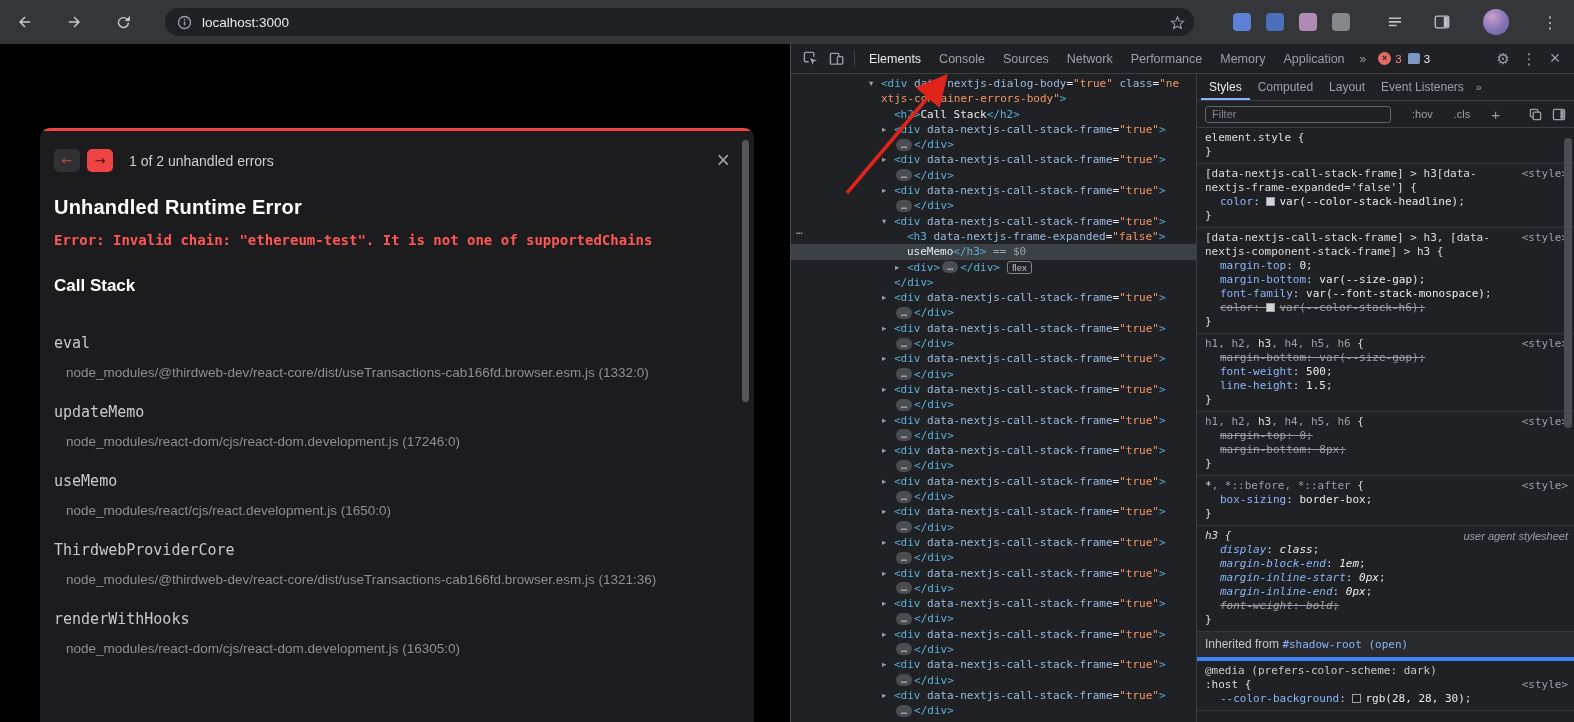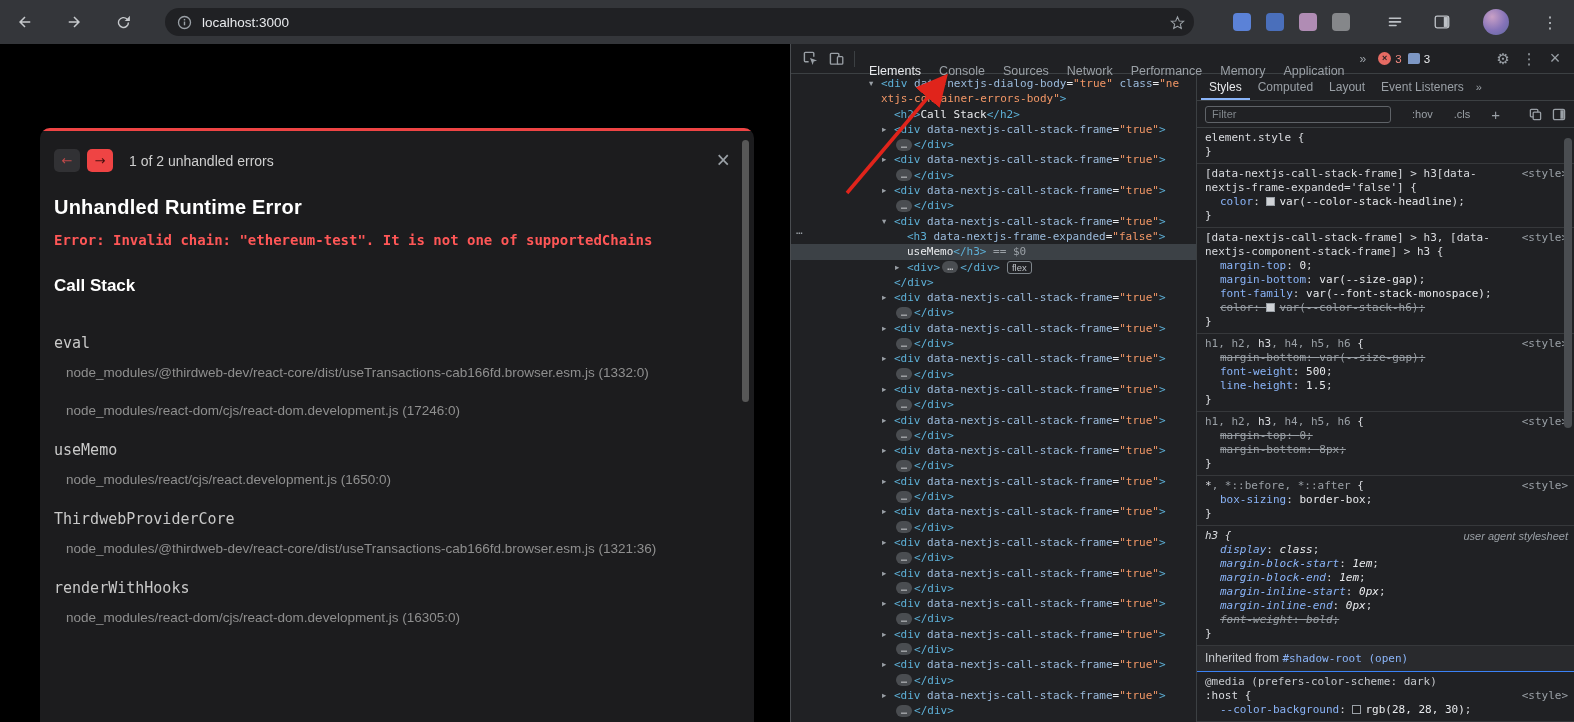--- a/index.html
+++ b/index.html
@@ -38,21 +38,21 @@
   .frame{margin-bottom:23px}
   .frame-name{color:#c9c9c9;font-family:"DejaVu Sans Mono",monospace;font-size:15px;margin-bottom:13px}
   .frame-loc{color:#8f8f8f;font-size:13.5px;margin-left:12px}
   .dlg-scroll{position:absolute;right:5px;top:12px;width:7px;height:262px;background:#575757;border-radius:4px}
 
   
   .devtools{flex:1;min-width:0;background:#202124;border-left:1px solid #494c50;display:flex;flex-direction:column}
   .dt-toolbar{height:30px;flex:none;display:flex;align-items:center;border-bottom:1px solid #3c4043;padding:0 6px}
   .dt-icon{width:26px;height:26px;display:flex;align-items:center;justify-content:center;color:#9aa0a6;flex:none}
   .dt-divider{width:1px;height:16px;background:#3c4043;margin:0 5px;flex:none}
-  .dt-tabs{display:flex;align-items:flex-end;height:38px}
+  .dt-tabs{display:flex;align-items:center;height:38px}
   .dt-tab{padding:0 9px;font-size:12.5px;color:#9aa0a6;display:flex;align-items:center;white-space:nowrap}
   .dt-tab.active{color:#e8eaed}
   .dt-more{color:#9aa0a6;font-size:12px;padding:0 6px}
   .badge{display:flex;align-items:center;gap:4px;margin-left:6px;font-size:11.5px}
   .err-ic{width:13px;height:13px;border-radius:50%;background:#e66b63;color:#202124;font-size:9px;line-height:13px;text-align:center;font-style:normal;font-weight:700;flex:none}
   .badge.err b{color:#f28b82;font-weight:400}
   .iss-ic{width:12px;height:11px;background:#7d97c4;border-radius:2px 2px 2px 0;flex:none}
   .badge.issue b{color:#e8eaed;font-weight:400}
   .dt-right{margin-left:auto;display:flex;align-items:center}
   .gear{font-size:15px}
@@ -99,21 +99,21 @@
   .pn{color:var(--devtools-blue,#8ab4f8)}
   .pv{color:#e8eaed}
   .prop.struck{text-decoration:line-through;color:#9aa0a6}
   .prop.struck .pn,.prop.struck .pv{color:#9aa0a6}
   .rule.ua .pn,.rule.ua .pv,.rule.ua .sel-line{font-style:italic}
   .origin{position:absolute;top:3px;right:6px;color:#9aa0a6}
   .rule.has-media .origin{top:17px}
   .rule.ua .origin{font-style:italic;font-family:"Liberation Sans",sans-serif;font-size:11px;position:absolute}
   .cbrace{color:#dadce0}
   .media{color:#c5c8cc}
-  .sec-hdr{padding:5px 8px;border-bottom:1px solid #3b82f6;background:#292a2d;color:#c5c8cc;font-size:12px;font-family:"Liberation Sans",sans-serif}
+  .sec-hdr{padding:5px 8px;border-bottom:4px solid #3b82f6;background:#292a2d;color:#c5c8cc;font-size:12px;font-family:"Liberation Sans",sans-serif}
   .sec-link{color:var(--devtools-blue,#8ab4f8);font-family:"DejaVu Sans Mono",monospace;font-size:11px;cursor:pointer}
   .sp-scroll{position:absolute;right:2px;top:64px;width:8px;height:290px;border-radius:4px;background:#4a4d51}
 
   .annot{position:absolute;inset:0;pointer-events:none;z-index:40}
 </style>
 </head>
 <body>
 
 <div class="screen">
 
@@ -180,20 +180,21 @@
         <div class="dlg-body">
           <h1 class="dlg-title">Unhandled Runtime Error</h1>
           <p class="dlg-msg">Error: Invalid chain: "ethereum-test". It is not one of supportedChains</p>
           <h2 class="cs-heading">Call Stack</h2>
           <div class="frames">
               <div class="frame">
                 <div class="frame-name">eval</div>
                 <div class="frame-loc">node_modules/@thirdweb-dev/react-core/dist/useTransactions-cab166fd.browser.esm.js (1332:0)</div>
               </div>
               <div class="frame">
+                <div class="frame-name">updateMemo</div>
                 <div class="frame-loc">node_modules/react-dom/cjs/react-dom.development.js (17246:0)</div>
               </div>
               <div class="frame">
                 <div class="frame-name">useMemo</div>
                 <div class="frame-loc">node_modules/react/cjs/react.development.js (1650:0)</div>
               </div>
               <div class="frame">
                 <div class="frame-name">ThirdwebProviderCore</div>
                 <div class="frame-loc">node_modules/@thirdweb-dev/react-core/dist/useTransactions-cab166fd.browser.esm.js (1321:36)</div>
               </div>
@@ -358,21 +359,20 @@
               <div class="rule">
                 <span class="origin">&lt;style&gt;</span>
                 <div class="sel-line"><span class="sel">*</span><span class="sel-dim">, *::before, *::after</span> {</div>
                 <div class="prop"><span class="pn">box-sizing</span>: <span class="pv">border-box</span>;</div>
                 <div class="cbrace">}</div>
               </div>
               <div class="rule ua">
                 <span class="origin">user agent stylesheet</span>
                 <div class="sel-line"><span class="sel">h3</span> {</div>
                 <div class="prop"><span class="pn">display</span>: <span class="pv">class</span>;</div>
-                <div class="prop"><span class="pn">margin-block-start</span>: <span class="pv">1em</span>;</div>
                 <div class="prop"><span class="pn">margin-block-end</span>: <span class="pv">1em</span>;</div>
                 <div class="prop"><span class="pn">margin-inline-start</span>: <span class="pv">0px</span>;</div>
                 <div class="prop"><span class="pn">margin-inline-end</span>: <span class="pv">0px</span>;</div>
                 <div class="prop struck"><span class="pn">font-weight</span>: <span class="pv">bold</span>;</div>
                 <div class="cbrace">}</div>
               </div>
               <div class="sec-hdr"><span>Inherited from </span><span class="sec-link">#shadow-root (open)</span></div>
               <div class="rule has-media">
                 <span class="origin">&lt;style&gt;</span>
                 <div class="media">@media (prefers-color-scheme: dark)</div>

